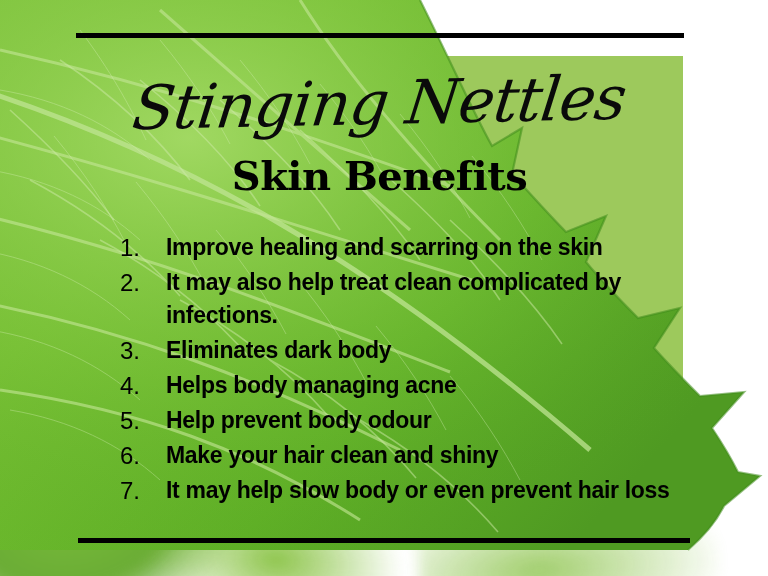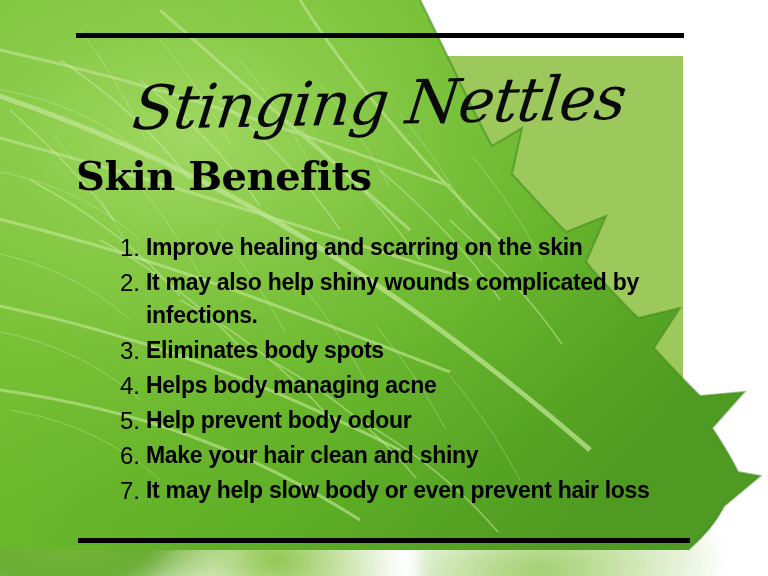--- a/index.html
+++ b/index.html
@@ -172,21 +172,21 @@
     letter-spacing:-1px;
     transform:skewX(-8deg) rotate(-1.2deg);
     transform-origin:50% 50%;
     white-space:nowrap;
   }
 
   .title-serif {
     position:absolute;
     left:0; top:100px;
     width:607px;
-    text-align:left;
+    text-align:center;
     font-family:"DejaVu Serif", serif;
     font-weight:700;
     font-size:40px;
     line-height:1;
     color:#000000;
     letter-spacing:-0.5px;
     white-space:nowrap;
   }
 
   .benefit-list {
@@ -213,20 +213,21 @@
   .b-num::after { content:"."; }
   .b-text {
     flex:1 1 auto;
     padding-left:6px;
     font-family:"Liberation Sans", sans-serif;
     font-weight:700;
     font-size:23px;
     line-height:33px;
     color:#000000;
     letter-spacing:-0.3px;
+    margin-left:20px;
   }
 </style>
 </head>
 <body>
 
 <div id="poster">
 
   <div class="bg-photo">
     <div class="blur-leaf bl-a"></div>
     <div class="blur-leaf bl-b"></div>
@@ -350,25 +351,25 @@
 
     <div class="title-serif">Skin Benefits</div>
 
     <ol class="benefit-list">
       <li class="benefit-item">
         <span class="b-num">1</span>
         <span class="b-text">Improve healing and scarring on the skin</span>
       </li>
       <li class="benefit-item">
         <span class="b-num">2</span>
-        <span class="b-text">It may also help shiny wounds complicated by infections.</span>
+        <span class="b-text">It may also help treat clean complicated by infections.</span>
       </li>
       <li class="benefit-item">
         <span class="b-num">3</span>
-        <span class="b-text">Eliminates body spots</span>
+        <span class="b-text">Eliminates dark body</span>
       </li>
       <li class="benefit-item">
         <span class="b-num">4</span>
         <span class="b-text">Helps body managing acne</span>
       </li>
       <li class="benefit-item">
         <span class="b-num">5</span>
         <span class="b-text">Help prevent body odour</span>
       </li>
       <li class="benefit-item">

